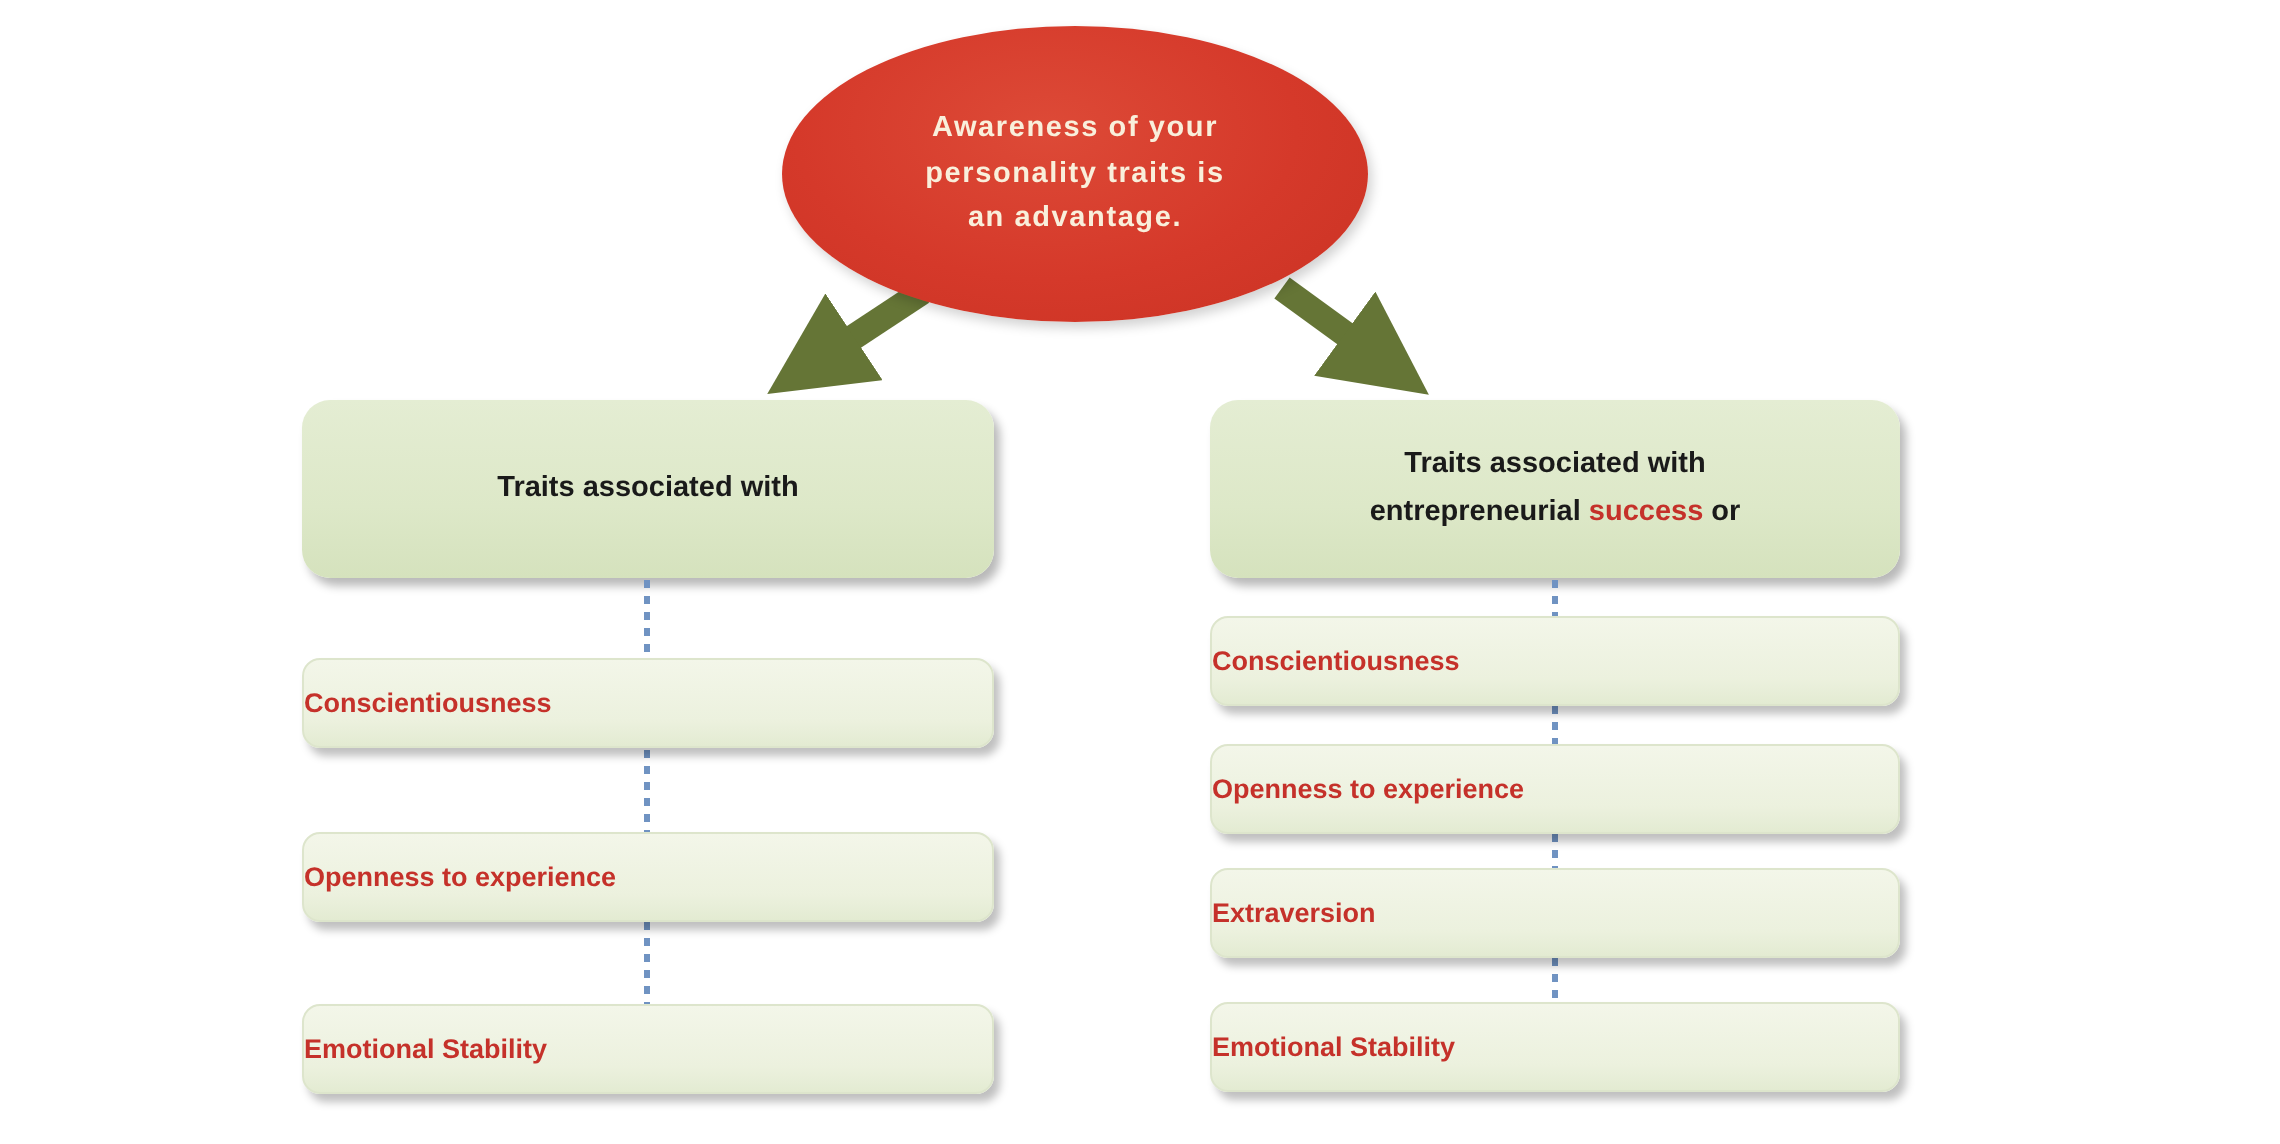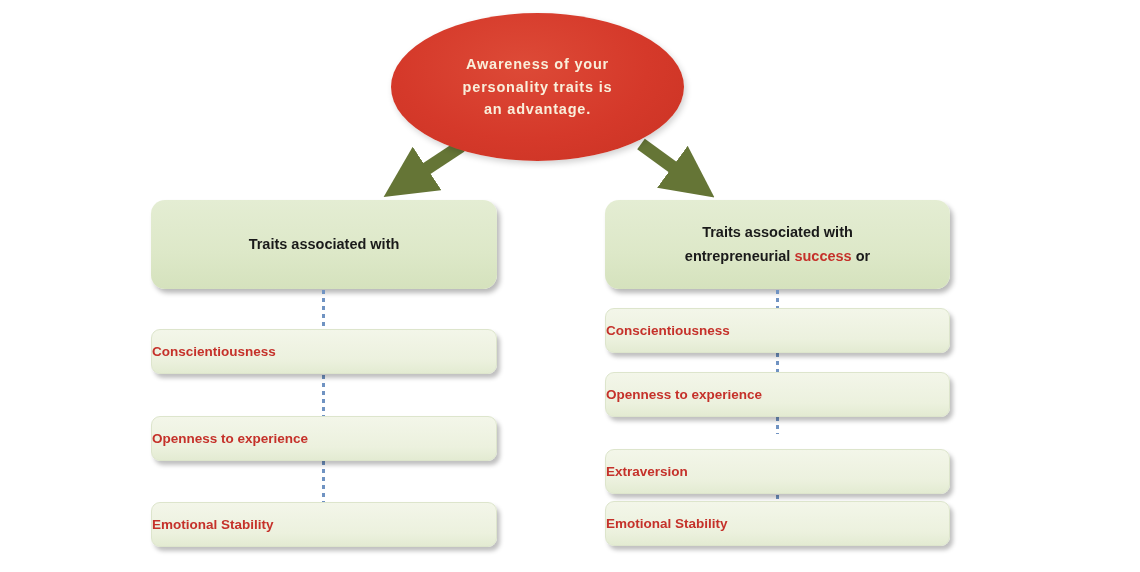--- a/index.html
+++ b/index.html
@@ -112,20 +112,20 @@
   <div class="item col-left" style="top:502px;">
     <span>Emotional Stability</span>
   </div>
 
   <div class="item col-right" style="top:308px;">
     <span>Conscientiousness</span>
   </div>
   <div class="item col-right" style="top:372px;">
     <span>Openness to experience</span>
   </div>
-  <div class="item col-right" style="top:449px;">
+  <div class="item col-right" style="top:434px;">
     <span>Extraversion</span>
   </div>
   <div class="item col-right" style="top:501px;">
     <span>Emotional Stability</span>
   </div>
 
 </div>
 
 </body></html>

